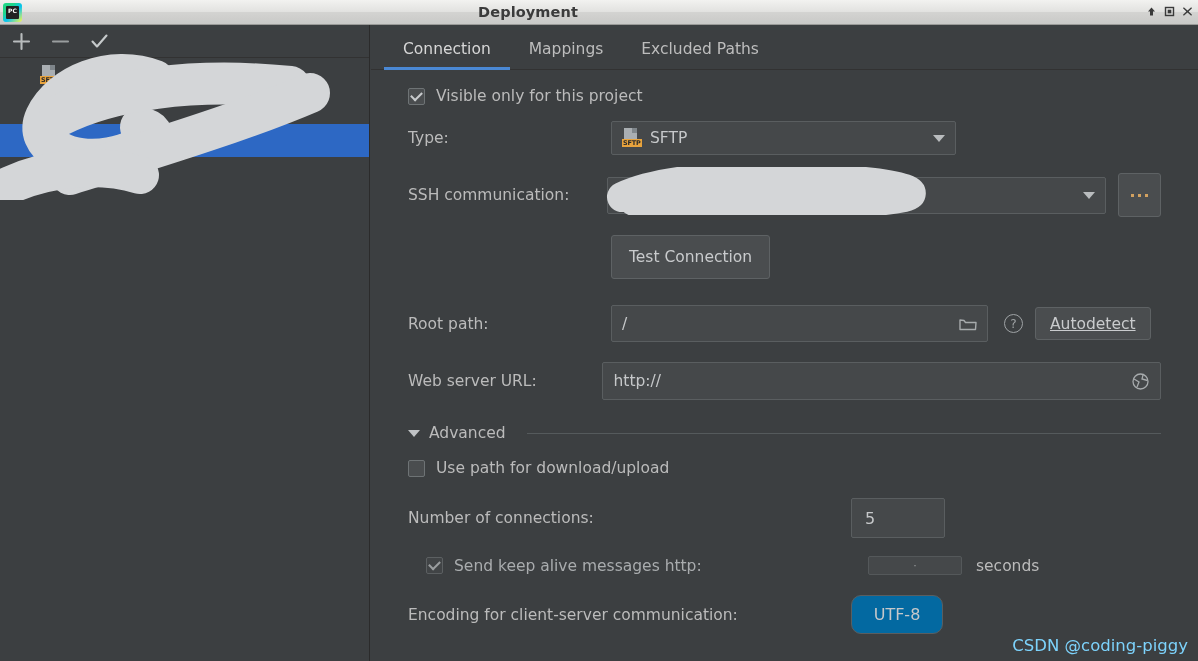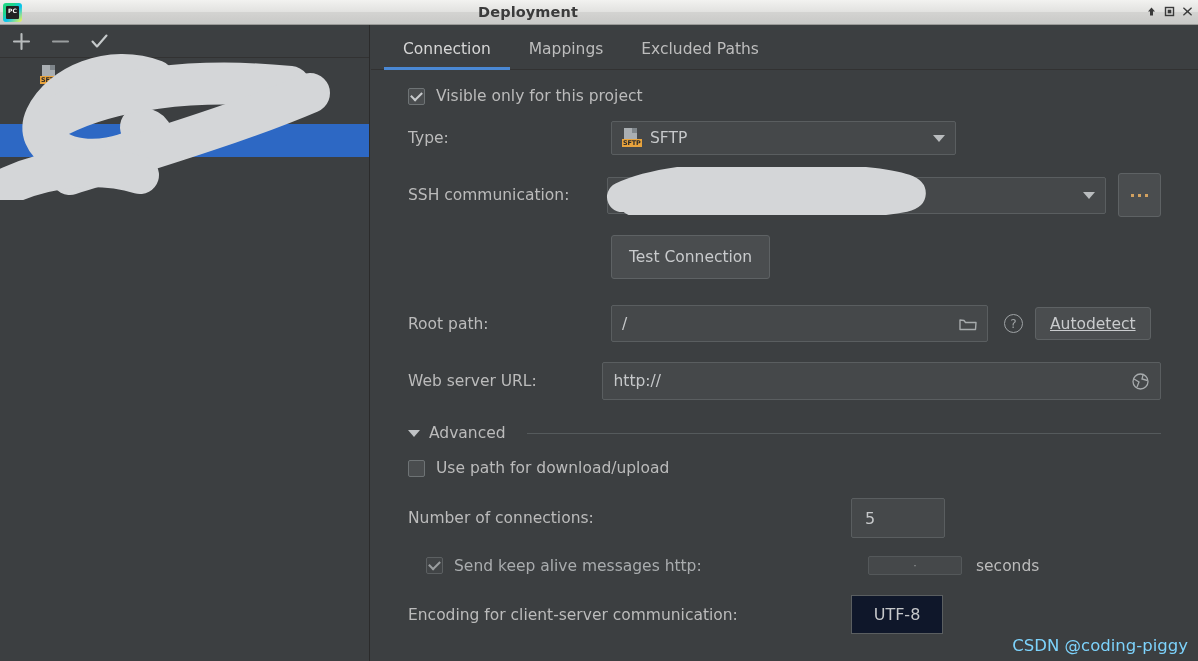--- a/index.html
+++ b/index.html
@@ -171,21 +171,21 @@
     background: #45484a; border: 1px solid #5a5e60; border-radius: 2px;
     width: 94px; height: 40px; display: flex; align-items: center;
     padding: 0 13px; color: #c6c8ca; font-size: 16px;
   }
   .small-field {
     background: #45484a; border: 1px solid #54585a; border-radius: 2px;
     width: 94px; height: 19px; display: flex; align-items: center;
     justify-content: center; color: #9a9d9f; font-size: 11px;
   }
   .enc-field {
-    background: #0f172a; border: 1px solid #5a5e60; border-radius: 0;
+    background: #0369a1; border: 1px solid #5a5e60; border-radius: 10px;
     width: 92px; height: 39px; display: flex; align-items: center;
     justify-content: center; color: #c6c8ca; font-size: 16px;
   }
   .watermark {
     position: absolute; right: 10px; bottom: 6px;
     color: #7dd3fc; font-size: 16.5px;
     font-family: "DejaVu Sans", sans-serif;
   }
 </style>
 </head>

